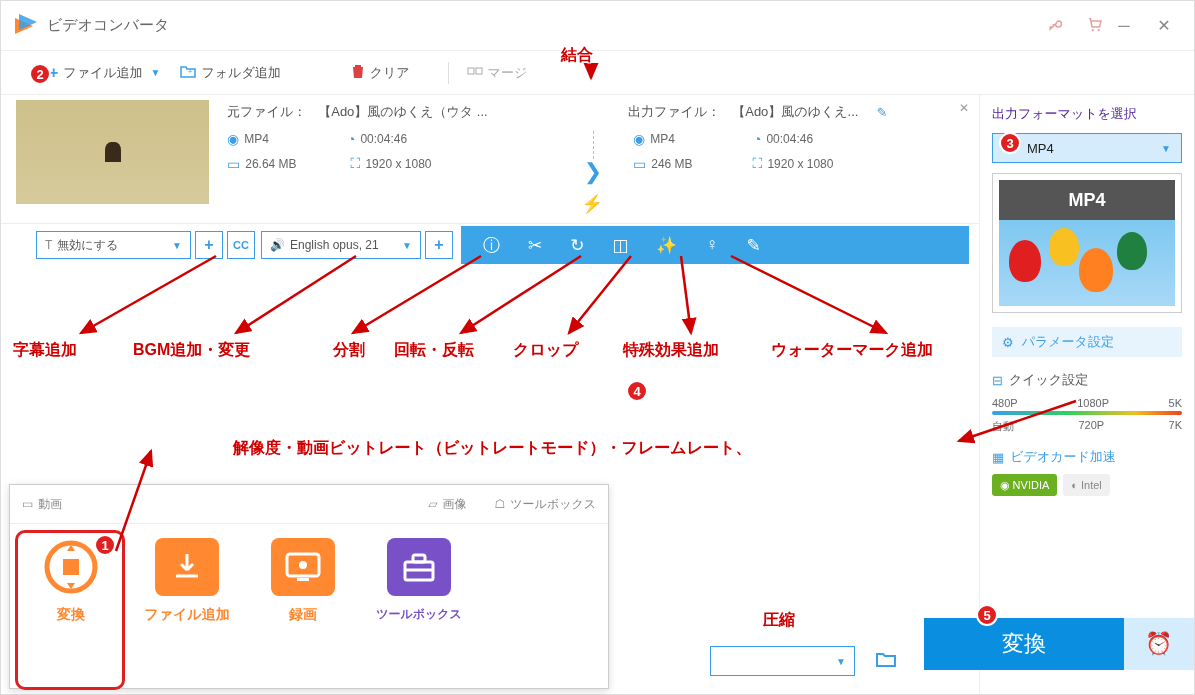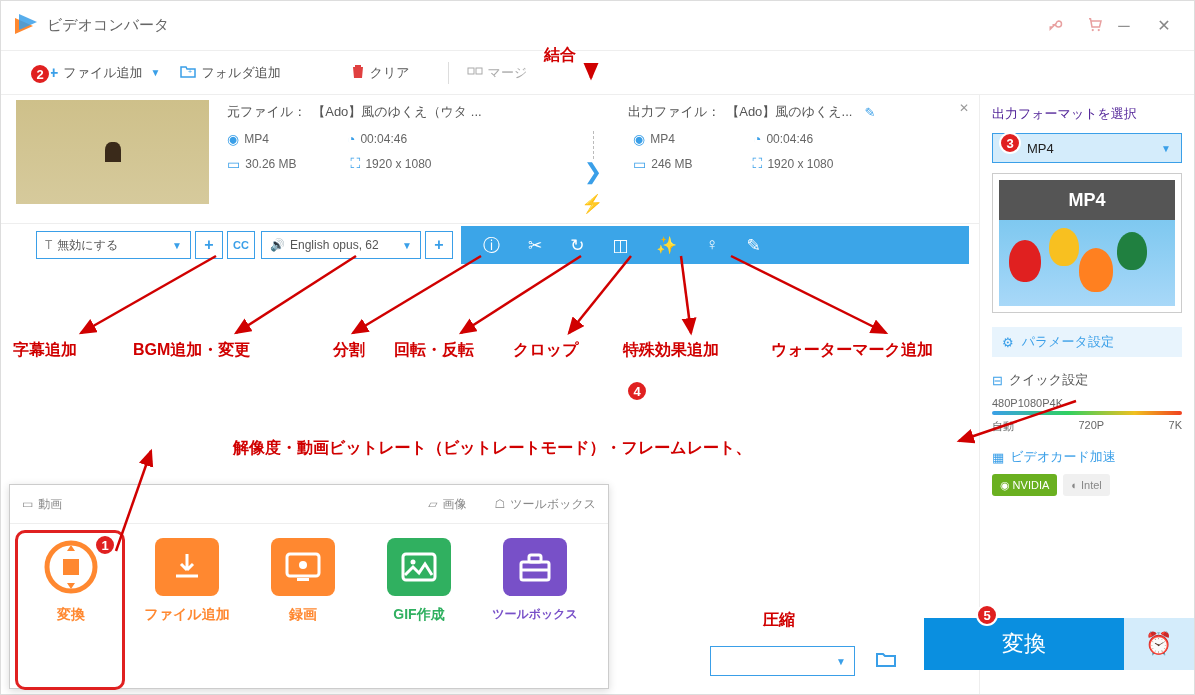--- a/index.html
+++ b/index.html
@@ -25,21 +25,21 @@
 .main { display: flex; height: calc(100% - 94px); }
 .left-main { flex: 1; display: flex; flex-direction: column; position: relative; }
 .right-panel { width: 215px; border-left: 1px solid #eee; padding: 10px 12px; position: relative; }
 
 .file-row { display: flex; border-bottom: 1px solid #eee; }
 .thumb { width: 193px; height: 104px; background: #c8b880; display: flex; align-items: center; justify-content: center; position: relative; margin: 5px 8px 5px 15px; }
 .thumb-inner { width: 100%; height: 100%; background: linear-gradient(#cec08a,#d6ca9c); position: relative; }
 .thumb-fig { position: absolute; top: 50%; left: 50%; transform: translate(-50%,-50%); width: 16px; height: 20px; background: #3a2a1a; border-radius: 40% 40% 0 0; }
 .file-info { flex: 1; padding: 8px 10px; position: relative; }
 .file-row-line { display: flex; align-items: center; gap: 60px; font-size: 13px; color: #555; margin-bottom: 10px; }
-.file-half { flex: 1; display: flex; align-items: center; gap: 6px; }
+.file-half { flex: 1; display: flex; align-items: center; gap: 12px; }
 .meta-row { display: flex; align-items: center; gap: 18px; margin-bottom: 8px; }
 .meta { display: flex; align-items: center; gap: 5px; font-size: 12px; color: #666; }
 .meta-ic { color: #3a9fe8; font-size: 14px; }
 .divider-col { width: 60px; display: flex; flex-direction: column; align-items: center; justify-content: center; }
 .arrow-divider { color: #3a9fe8; font-size: 22px; }
 .bolt { color: #ff8020; font-size: 18px; margin-top: 8px; }
 .close-x { position: absolute; top: 6px; right: 10px; color: #999; cursor: pointer; font-size: 12px; }
 .edit-ic { color: #3a9fe8; font-size: 13px; margin-left: 6px; cursor: pointer; }
 
 .tools-bar { height: 42px; display: flex; align-items: center; padding: 0 10px; }
@@ -56,21 +56,21 @@
 .arw-svg { stroke: #d00000; stroke-width: 2.5; fill: none; }
 
 .rp-title { font-size: 13px; color: #4c1d95; margin-bottom: 10px; }
 .format-sel { height: 30px; background: #d4ecfb; border: 1px solid #3a9fe8; display: flex; align-items: center; padding: 0 10px 0 34px; font-size: 13px; color: #222; position: relative; cursor: pointer; margin-bottom: 10px; }
 .format-preview { border: 1px solid #ccc; padding: 6px; margin-bottom: 14px; }
 .mp4-box { height: 40px; background: #555; color: #fff; display: flex; align-items: center; justify-content: center; font-size: 18px; font-weight: bold; }
 .balloons { height: 86px; background: linear-gradient(#7ec8f0,#a8d8f8); position: relative; overflow: hidden; }
 .balloon { position: absolute; border-radius: 50% 50% 45% 45%; }
 .param-btn { height: 30px; background: #e8f4fd; display: flex; align-items: center; gap: 8px; padding: 0 10px; font-size: 13px; color: #3a9fe8; cursor: pointer; margin-bottom: 14px; }
 .quick-title { font-size: 13px; color: #555; margin-bottom: 8px; display: flex; align-items: center; gap: 6px; }
-.slider-labels { display: flex; justify-content: flex-start; font-size: 11px; color: #666; margin-bottom: 2px; }
+.slider-labels { display: flex; justify-content: space-between; font-size: 11px; color: #666; margin-bottom: 2px; }
 .slider-labels2 { display: flex; justify-content: space-between; font-size: 11px; color: #666; }
 .gradient-bar { height: 4px; background: linear-gradient(90deg, #3a9fe8 0%, #30d060 40%, #f0c020 75%, #f04020 100%); border-radius: 2px; }
 .gpu-row { display: flex; align-items: center; gap: 6px; font-size: 13px; color: #3a9fe8; margin-top: 14px; }
 .gpu-badges { display: flex; gap: 6px; margin-top: 8px; }
 .gpu-badge { height: 22px; padding: 0 8px; border-radius: 3px; display: flex; align-items: center; font-size: 11px; }
 .nvidia { background: #6ab020; color: #fff; }
 .intel { background: #f0f0f0; color: #888; }
 
 .bottom-right { position: absolute; bottom: 18px; right: 0; display: flex; align-items: center; }
 .bottom-icons { display: flex; align-items: center; gap: 32px; margin-right: 30px; }
@@ -176,21 +176,21 @@
                     <span>MP4</span>
                   </div>
                 <div class="meta" style="margin-left:60px">
                     <span class="meta-ic">◔</span>
                     <span>00:04:46</span>
                   </div>
               </div>
               <div class="meta-row">
                 <div class="meta">
                     <span class="meta-ic">▭</span>
-                    <span>30.26 MB</span>
+                    <span>26.64 MB</span>
                   </div>
                 <div class="meta" style="margin-left:36px">
                     <span class="meta-ic">⛶</span>
                     <span>1920 x 1080</span>
                   </div>
               </div>
             </div>
             <div class="divider-col">
               <div style="border-left:1px dashed #bbb;height:28px"></div>
               <span class="arrow-divider">❯</span>
@@ -225,21 +225,21 @@
       <div class="tools-bar">
         <div class="subtitle-sel">
           <span style="color:#888">T</span>
           <span>無効にする</span>
           <span class="sel-arw">▼</span>
         </div>
         <div class="sq-btn">+</div>
         <div class="sq-btn cc-btn">CC</div>
         <div class="audio-sel">
           <span style="color:#888">🔊</span>
-          <span style="overflow:hidden;white-space:nowrap;text-overflow:clip">English opus, 62</span>
+          <span style="overflow:hidden;white-space:nowrap;text-overflow:clip">English opus, 21</span>
           <span class="sel-arw">▼</span>
         </div>
         <div class="sq-btn">+</div>
         <div class="blue-strip">
           <span class="bs-ic">ⓘ</span>
           <span class="bs-ic">✂</span>
           <span class="bs-ic">↻</span>
           <span class="bs-ic">◫</span>
           <span class="bs-ic">✨</span>
           <span class="bs-ic">♀</span>
@@ -284,21 +284,21 @@
         <span>⚙</span>
         <span>パラメータ設定</span>
       </div>
       <div class="quick-title">
         <span style="color:#3a9fe8">⊟</span>
         <span>クイック設定</span>
       </div>
       <div class="slider-labels">
         <span>480P</span>
         <span>1080P</span>
-        <span>4K</span>
+        <span>5K</span>
       </div>
       <div class="gradient-bar"></div>
       <div class="slider-labels2" style="margin-top:4px">
         <span>自動</span>
         <span>720P</span>
         <span>7K</span>
       </div>
       <div class="gpu-row">
         <span>▦</span>
         <span>ビデオカード加速</span>
@@ -365,43 +365,33 @@
         <div class="mode-ic" style="background:#ff8830">
             <svg width="40" height="34" viewBox="0 0 40 34">
               <rect x="4" y="4" width="32" height="22" rx="3" fill="none" stroke="#fff" stroke-width="3"></rect>
               <circle cx="20" cy="15" r="4" fill="#fff"></circle>
               <rect x="14" y="28" width="12" height="3" fill="#fff"></rect>
             </svg>
           </div>
         <div class="mode-lbl" style="color:#ff8830">録画</div>
       </div>
       <div class="mode-card">
-        <div class="mode-ic" style="background:#30b060">
-            <svg width="38" height="32" viewBox="0 0 38 32">
-              <rect x="3" y="3" width="32" height="26" rx="3" fill="none" stroke="#fff" stroke-width="3"></rect>
-              <path fill="none" stroke="#fff" stroke-width="3" d="M5 24l8-8 6 6 6-9 7 11"></path>
-              <circle cx="13" cy="11" r="2.5" fill="#fff"></circle>
-            </svg>
-          </div>
-        <div class="mode-lbl" style="color:#30b060">GIF作成</div>
-      </div>
-      <div class="mode-card">
         <div class="mode-ic" style="background:#7850c8">
             <svg width="38" height="34" viewBox="0 0 38 34">
               <rect x="5" y="12" width="28" height="18" rx="2" fill="none" stroke="#fff" stroke-width="3"></rect>
               <rect x="13" y="5" width="12" height="7" rx="2" fill="none" stroke="#fff" stroke-width="3"></rect>
               <line x1="5" y1="20" x2="33" y2="20" stroke="#fff" stroke-width="3"></line>
             </svg>
           </div>
         <div class="mode-lbl" style="color:#7850c8;font-size:12px">ツールボックス</div>
       </div>
     </div>
   </div>
 
-  <div class="annot" style="top:44px;left:543px">結合</div>
+  <div class="annot" style="top:44px;left:560px">結合</div>
   <div class="annot" style="top:339px;left:12px">字幕追加</div>
   <div class="annot" style="top:339px;left:132px">BGM追加・変更</div>
   <div class="annot" style="top:339px;left:332px">分割</div>
   <div class="annot" style="top:339px;left:393px">回転・反転</div>
   <div class="annot" style="top:339px;left:512px">クロップ</div>
   <div class="annot" style="top:339px;left:622px">特殊効果追加</div>
   <div class="annot" style="top:437px;left:232px">解像度・動画ビットレート（ビットレートモード）・フレームレート、</div>
   <div class="annot" style="top:339px;left:770px">ウォーターマーク追加</div>
   <div class="annot" style="top:609px;left:762px">圧縮</div>
   <div class="badge" style="top:379px;left:625px">4</div>

